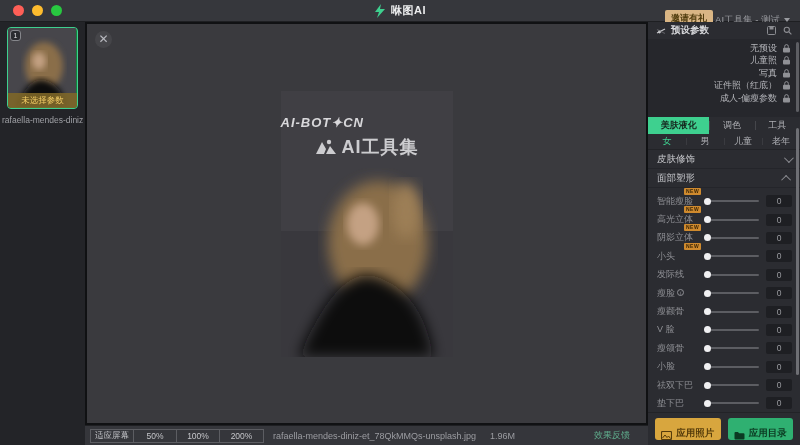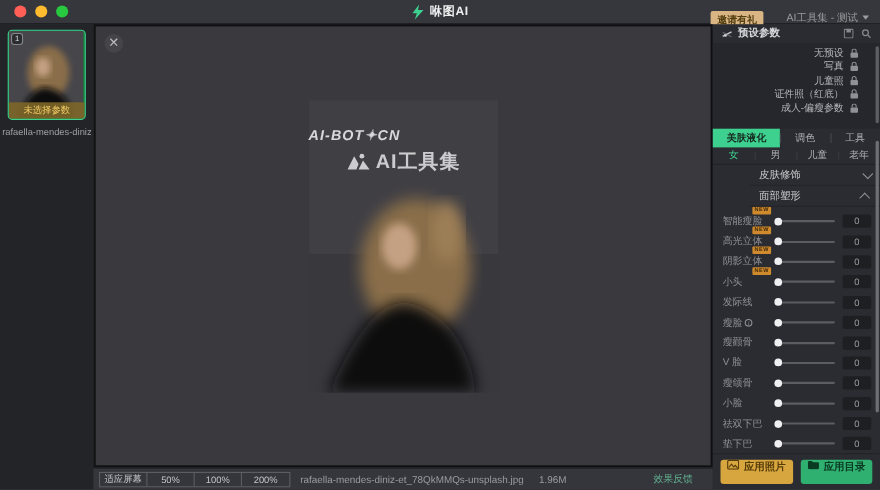--- a/index.html
+++ b/index.html
@@ -6,21 +6,21 @@
   html,body { width:800px; height:445px; overflow:hidden; }
   body { font-family:"Liberation Sans", sans-serif; background:#2a2b2f; color:#ddd; position:relative; }
 
   
   .titlebar { height:22px; background:#36373c; display:flex; align-items:center; position:relative; border-bottom:1px solid #1e1f22; }
   .traffic { display:flex; gap:8px; margin-left:13px; }
   .dot { width:11px; height:11px; border-radius:50%; }
   .dot.r { background:#ff5f57; } .dot.y { background:#febc2e; } .dot.g { background:#28c840; }
   .title-center { position:absolute; left:50%; top:0; height:100%; transform:translateX(-50%); display:flex; align-items:center; gap:5px; }
   .app-name { font-size:11px; font-weight:bold; color:#ecedee; letter-spacing:.5px; }
-  .titlebar-right { margin-left:auto; display:flex; align-items:flex-start; gap:21px; margin-right:10px;margin-top:15px; }
+  .titlebar-right { margin-left:auto; display:flex; align-items:flex-end; gap:2px; margin-right:10px;margin-top:15px; }
   .invite-badge { background:#d9b584; color:#533f10; font-size:9px; padding:2px 6px; border-radius:2px; font-weight:bold; cursor:pointer; }
   .account { font-size:9.5px; color:#9b9ca1; display:flex; align-items:center; gap:4px; cursor:pointer; }
   .caret-down { width:0; height:0; border-left:3.5px solid transparent; border-right:3.5px solid transparent; border-top:4px solid #9b9ca1; }
 
   
   .main { display:flex; height:423px; }
   .sidebar { width:85px; background:#232428; display:flex; flex-direction:column; align-items:center; padding-top:5px; flex:none; }
   .thumb-card { width:71px; height:82px; border:1.5px solid #3ed08f; border-radius:4px; position:relative; overflow:hidden; background:#15803d; cursor:pointer; }
   .thumb-card svg { display:block; }
   .thumb-index { position:absolute; top:2px; left:2px; min-width:11px; height:11px; background:rgba(38,40,44,.85); border:1px solid #85868b; border-radius:3px; color:#dfe0e3; font-size:7px; display:flex; align-items:center; justify-content:center; padding:0 1px; }
@@ -46,52 +46,52 @@
   .feedback { margin-left:auto; margin-right:18px; color:#5fae8d; font-size:9px; cursor:pointer; }
 
   
   .right-panel { width:152px; background:#2b2c31; display:flex; flex-direction:column; flex:none; position:relative; }
   .panel-header { height:17px; display:flex; align-items:center; padding:0 8px; gap:5px; flex:none; }
   .panel-title { font-size:9.5px; color:#d6d7da; font-weight:bold; flex:1; }
   .hdr-icons { display:flex; gap:7px; align-items:center; }
   .hdr-icons svg { display:block; cursor:pointer; }
 
   .preset-list { background:#26272c; height:78px; padding-top:3px; position:relative; flex:none; }
-  .preset-row { height:12.5px; display:flex; align-items:center; justify-content:flex-end; padding-right:20px; gap:6px; font-size:9px; color:#b6b7bc; cursor:pointer; }
+  .preset-row { height:12.5px; display:flex; align-items:center; justify-content:flex-end; padding-right:10px; gap:6px; font-size:9px; color:#b6b7bc; cursor:pointer; }
   .preset-scroll { position:absolute; right:1px; top:3px; width:3px; height:70px; background:#5d5e63; border-radius:2px; }
 
   .tabs-row { height:17px; display:flex; flex:none; }
   .tab { display:flex; align-items:center; justify-content:center; font-size:9px; color:#aeafb4; cursor:pointer; flex:1; position:relative; }
   .tab:first-child { flex:1.35; }
   .tab.active { background:#3ed08f; color:#16281f; font-weight:bold; }
   .tab + .tab:not(.active)::before { content:""; position:absolute; left:0; top:4px; bottom:4px; width:1px; background:#45464b; }
 
   .gender-row { height:16px; display:flex; flex:none; border-bottom:1px solid #222327; }
   .gender { flex:1; display:flex; align-items:center; justify-content:center; font-size:9px; color:#aeafb4; cursor:pointer; position:relative; }
   .gender.active { color:#3ed08f; }
   .gender + .gender::before { content:""; position:absolute; left:0; top:4px; bottom:4px; width:1px; background:#3a3b40; }
 
-  .section-row { height:19px; display:flex; align-items:center; justify-content:space-between; padding:0 9px; font-size:9.5px; color:#c8c9cd; border-bottom:1px solid #24252a; cursor:pointer; flex:none;margin-left:33px; }
+  .section-row { height:19px; display:flex; align-items:center; justify-content:space-between; padding:0 9px; font-size:9.5px; color:#c8c9cd; border-bottom:1px solid #24252a; cursor:pointer; flex:none; }
   .chev { width:7px; height:7px; border-right:1.4px solid #8b8c91; border-bottom:1.4px solid #8b8c91; }
   .chev.down { transform:rotate(45deg) translateY(-2px); }
   .chev.up { transform:rotate(-135deg) translateY(-2px); }
 
   .sliders { flex:1; overflow:hidden; padding-top:4px; }
   .slider-row { height:18.4px; display:flex; align-items:center; padding:0 8px 0 9px; }
   .slider-label { width:46px; flex:none; font-size:9px; color:#8f9095; white-space:nowrap; position:relative; }
   .new-badge { position:absolute; top:-7px; left:27px; background:#cf8a2e; color:#3b2606; font-size:5px; font-weight:bold; line-height:7px; padding:0 2px; border-radius:1px; letter-spacing:.5px; }
   .info-icon { display:inline-block; width:7px; height:7px; border:1px solid #8f9095; border-radius:50%; font-size:5px; line-height:7px; text-align:center; color:#8f9095; vertical-align:1px; margin-left:2px; font-style:italic; }
   .slider-track { flex:1; height:2px; background:#5c5d62; border-radius:1px; position:relative; margin:0 7px 0 2px; cursor:pointer; }
   .slider-handle { position:absolute; left:-1px; top:-2.5px; width:7px; height:7px; background:#f0f0f2; border-radius:50%; cursor:grab; }
   .slider-value { width:26px; height:12px; flex:none; background:#1e1f23; border-radius:2px; color:#9b9ca1; font-size:8.5px; display:flex; align-items:center; justify-content:center; cursor:text; }
 
   .panel-scroll { position:absolute; right:1px; top:106px; width:3px; height:247px; background:#6e6f74; border-radius:2px; }
 
   .panel-buttons { height:33px; display:flex; gap:7px; padding:5px 7px 6px; align-items:center; flex:none; border-top:1px solid #222327; }
-  .btn { flex:1; height:22px; border-radius:3px; display:flex; align-items:flex-start; justify-content:center; gap:4px; font-size:9.5px; font-weight:bold; cursor:pointer; }
+  .btn { flex:1; height:22px; border-radius:3px; display:flex; align-items:flex-end; justify-content:center; gap:4px; font-size:9.5px; font-weight:bold; cursor:pointer; }
   .btn-photo { background:#d8a63e; color:#553c0b; }
   .btn-dir { background:#2fb071; color:#0b3a22; }
   .btn svg { display:block; }
 </style>
 </head>
 <body>
 
 <div class="titlebar">
   <div class="traffic">
     <span class="dot r"></span>
@@ -202,28 +202,28 @@
     <div class="preset-list">
 
     <div class="preset-row">
     <span class="preset-label">无预设</span>
     <svg width="7" height="9" viewBox="0 0 7 9">
       <rect y="3.8" width="7" height="4.8" rx="1" fill="#909196"></rect>
       <path d="M1.7 3.8 V2.4 a1.8 1.8 0 0 1 3.6 0 V3.8" fill="none" stroke="#909196" stroke-width="1"></path>
     </svg>
   </div>
         <div class="preset-row">
-    <span class="preset-label">写真</span>
+    <span class="preset-label">儿童照</span>
     <svg width="7" height="9" viewBox="0 0 7 9">
       <rect y="3.8" width="7" height="4.8" rx="1" fill="#909196"></rect>
       <path d="M1.7 3.8 V2.4 a1.8 1.8 0 0 1 3.6 0 V3.8" fill="none" stroke="#909196" stroke-width="1"></path>
     </svg>
   </div>
         <div class="preset-row">
-    <span class="preset-label">儿童照</span>
+    <span class="preset-label">写真</span>
     <svg width="7" height="9" viewBox="0 0 7 9">
       <rect y="3.8" width="7" height="4.8" rx="1" fill="#909196"></rect>
       <path d="M1.7 3.8 V2.4 a1.8 1.8 0 0 1 3.6 0 V3.8" fill="none" stroke="#909196" stroke-width="1"></path>
     </svg>
   </div>
         <div class="preset-row">
     <span class="preset-label">证件照（红底）</span>
     <svg width="7" height="9" viewBox="0 0 7 9">
       <rect y="3.8" width="7" height="4.8" rx="1" fill="#909196"></rect>
       <path d="M1.7 3.8 V2.4 a1.8 1.8 0 0 1 3.6 0 V3.8" fill="none" stroke="#909196" stroke-width="1"></path>

